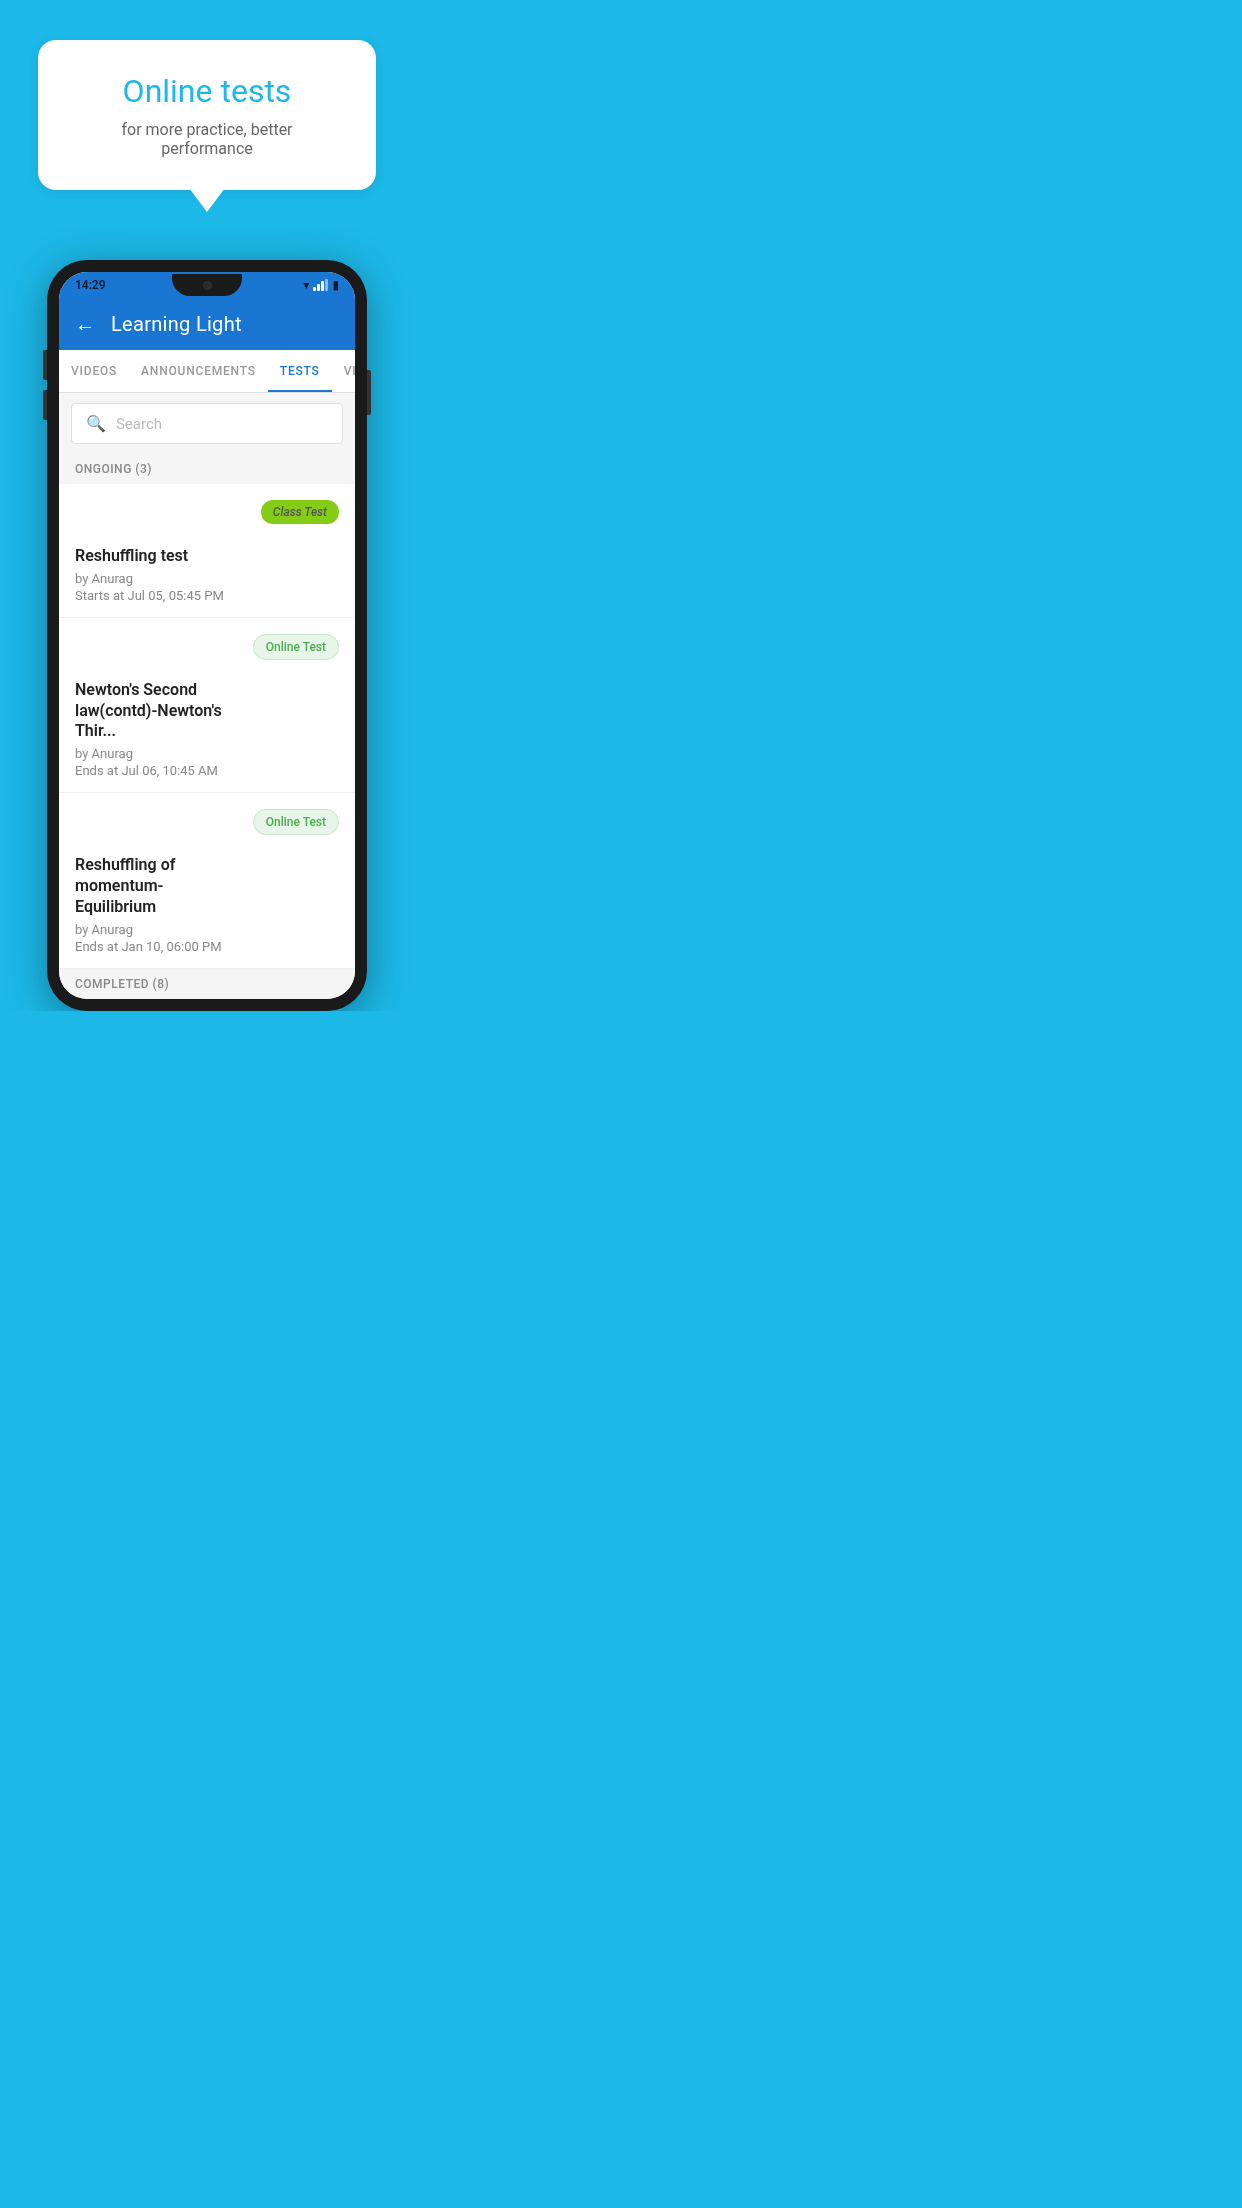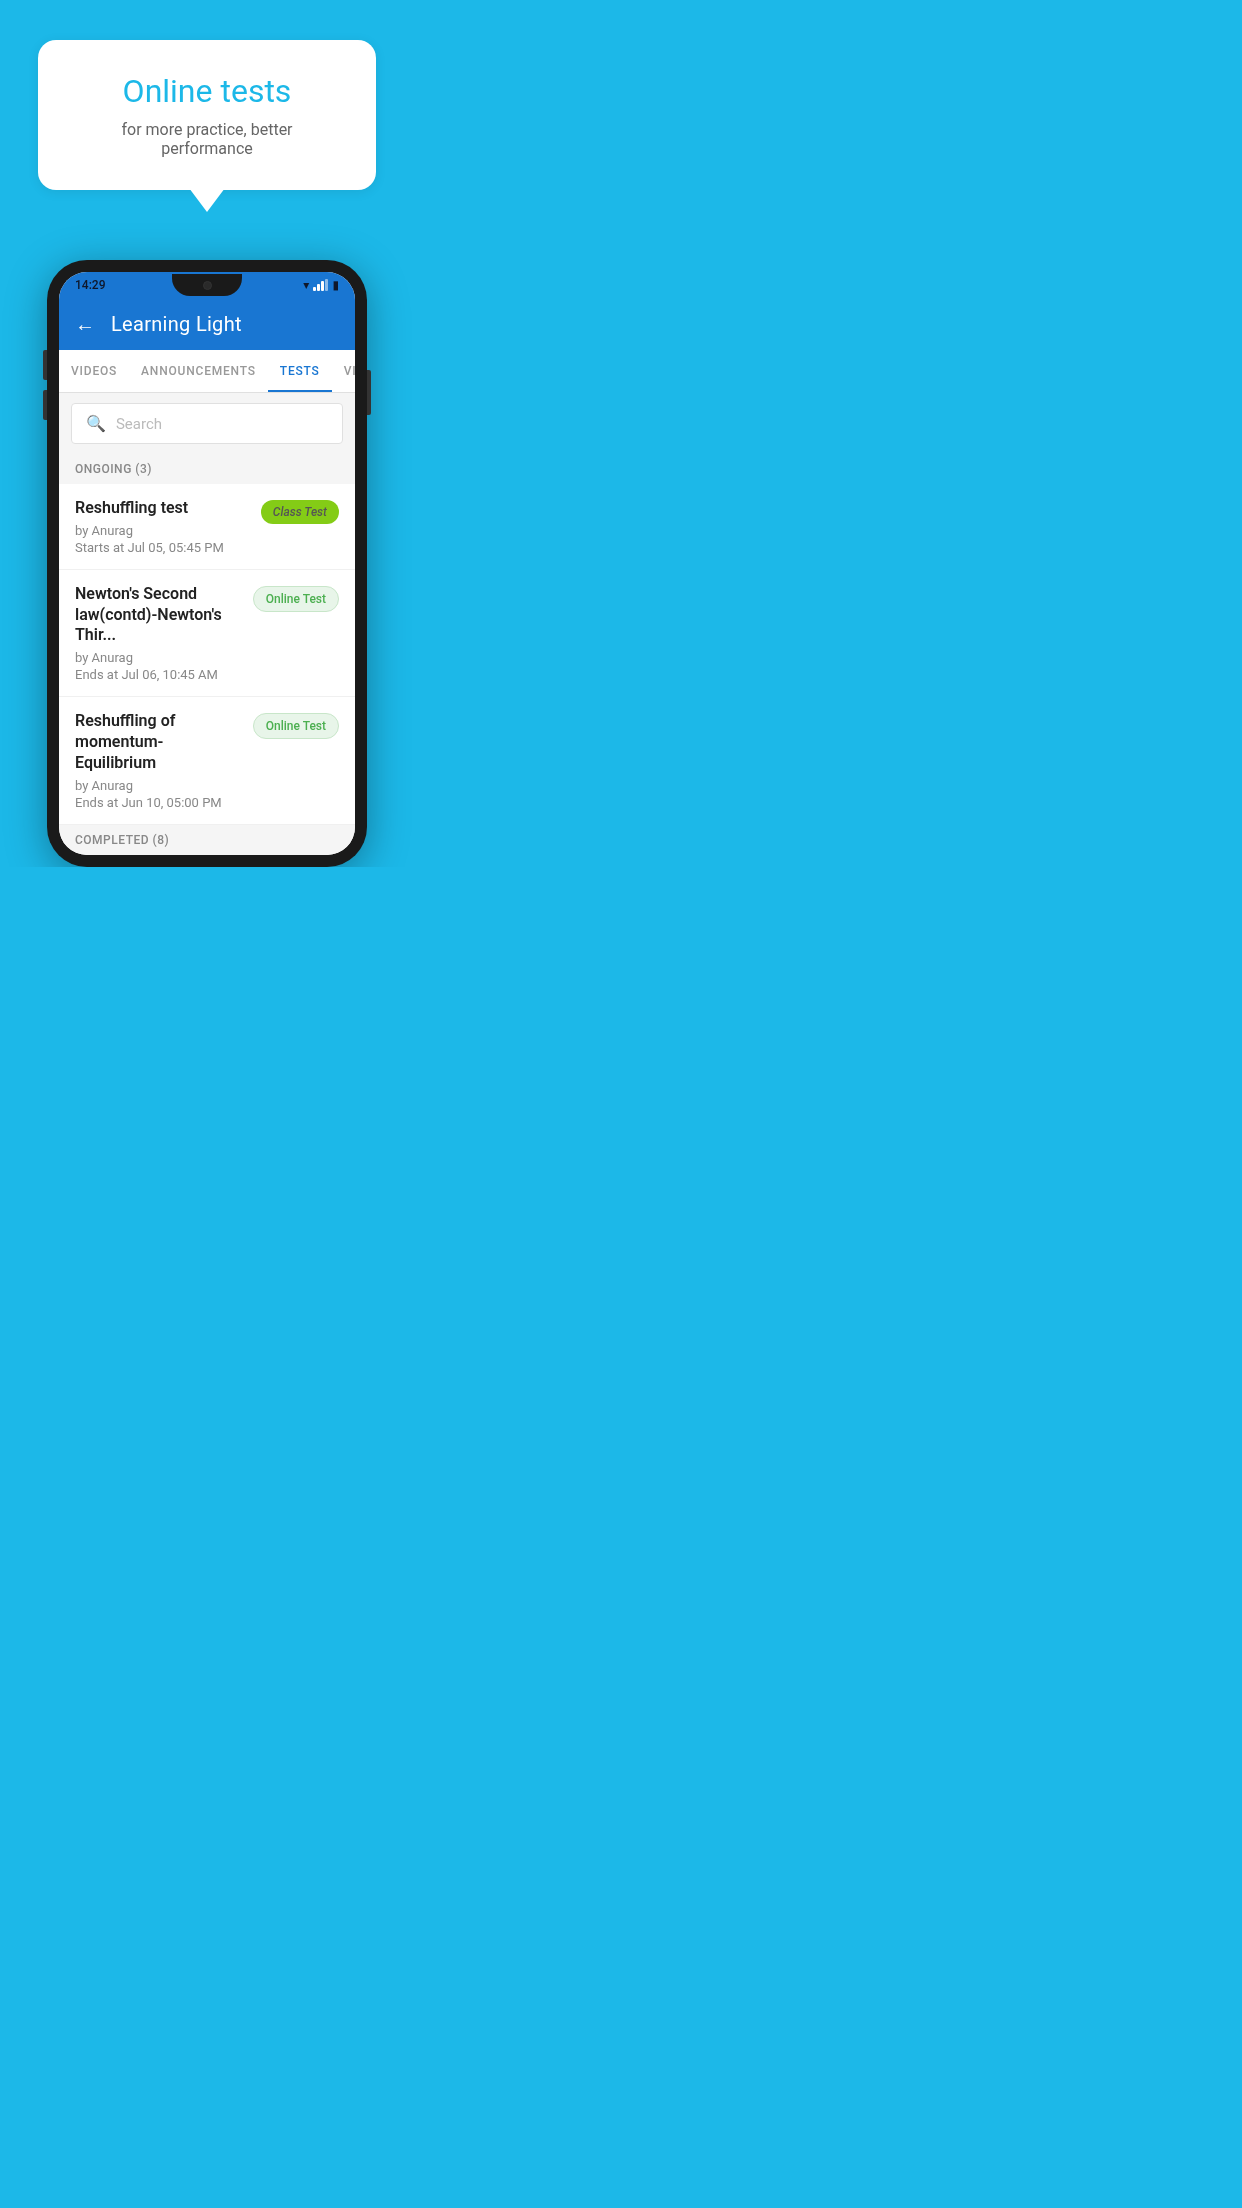--- a/index.html
+++ b/index.html
@@ -226,20 +226,21 @@
       padding: 14px 16px;
       border-bottom: 1px solid #f0f0f0;
       display: flex;
       justify-content: space-between;
       align-items: flex-start;
     }
 
     .test-info {
       flex: 1;
       margin-right: 12px;
+      margin-top: 48px;
     }
 
     .test-name {
       font-size: 16px;
       font-weight: 600;
       color: #222;
       margin-bottom: 4px;
       line-height: 1.3;
     }
 
@@ -422,21 +423,21 @@
             </div>
           </div>
           <span class="test-badge badge-online">Online Test</span>
         </div>
 
         <div class="test-item">
           <div class="test-info">
             <div class="test-name">Reshuffling of momentum-Equilibrium</div>
             <div class="test-author">by Anurag</div>
             <div class="test-time">
-              <span>Ends at</span>&nbsp;<span>Jun 10, 05:00 PM</span>
+              <span>Ends at</span>&nbsp;<span>Jan 10, 06:00 PM</span>
             </div>
           </div>
           <span class="test-badge badge-online">Online Test</span>
         </div>
 
       </div>
 
       <div class="completed-header">COMPLETED (8)</div>
 
     </div>

